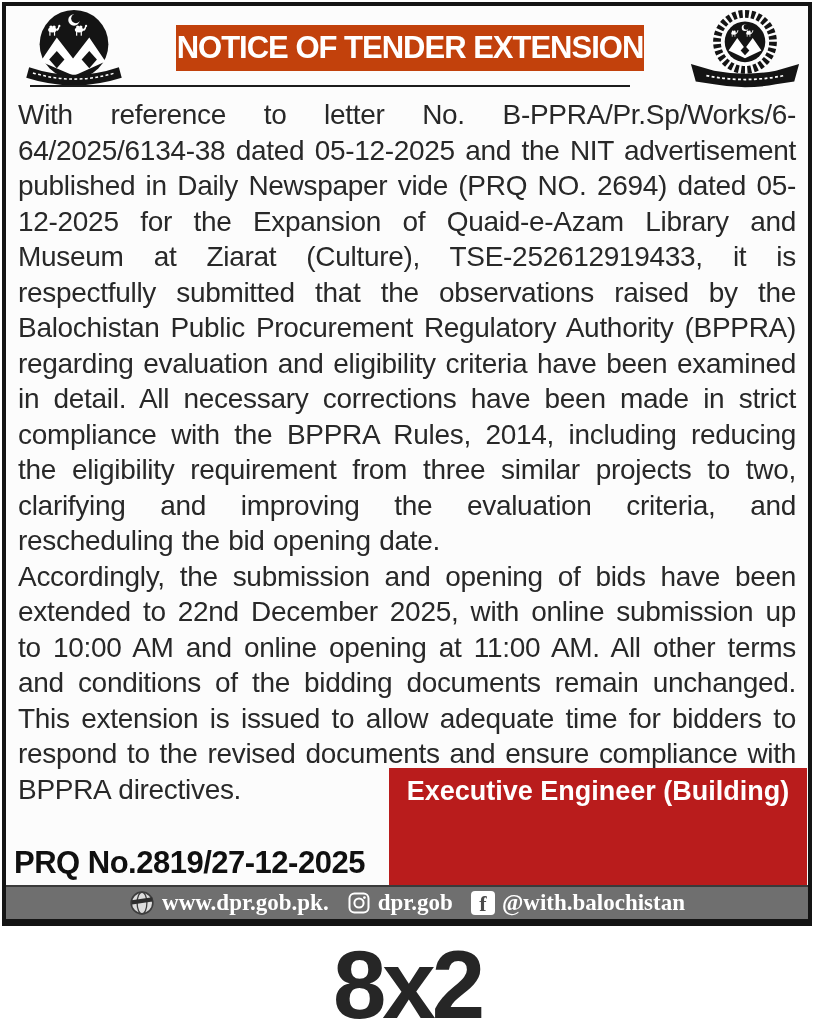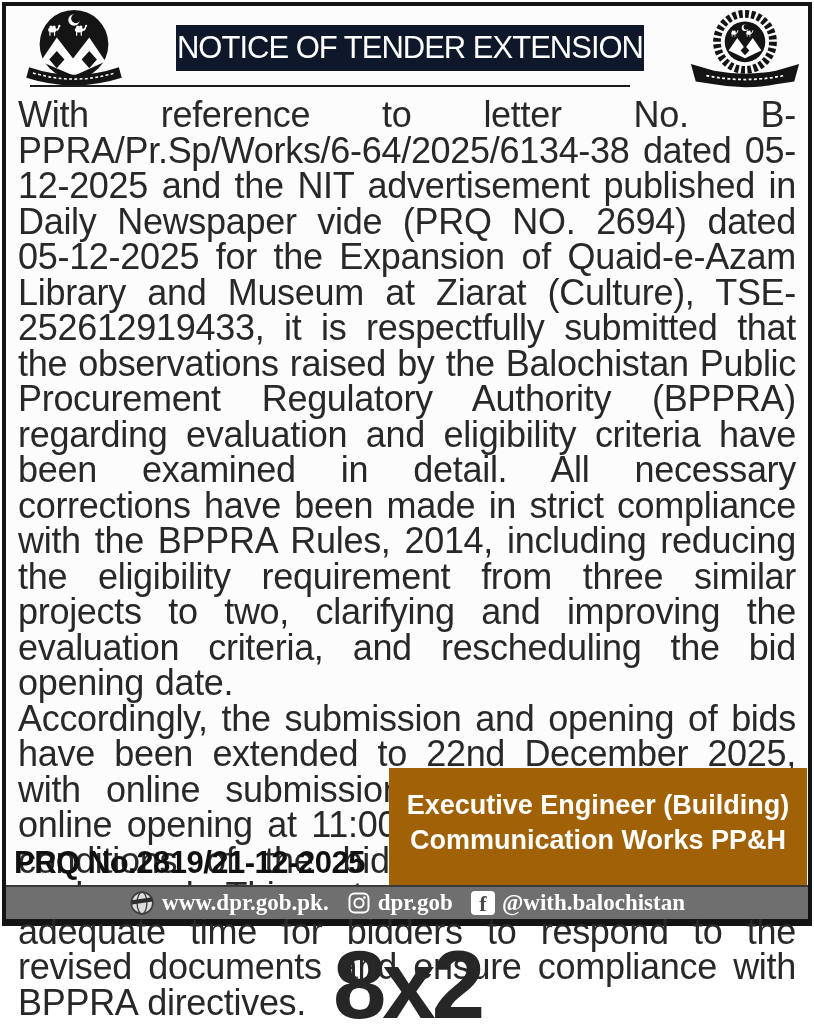--- a/index.html
+++ b/index.html
@@ -16,39 +16,39 @@
     margin: 2px 0 0 2px;
     border: 4px solid #141414;
     border-bottom-width: 7px;
     background: #fcfcfc;
   }
   
   .logo-left  { position:absolute; left:10px;  top:2px;  width:116px; height:84px; }
   .logo-right { position:absolute; left:678px; top:3px;  width:122px; height:85px; }
   .title-bar {
     position:absolute; left:170px; top:19px; width:468px; height:46px;
-    background:#0f172a; color:#ffffff;
+    background:#c2410c; color:#ffffff;
     display:flex; align-items:center; justify-content:center;
-    font-weight:normal; font-size:31px; letter-spacing:-1px; white-space:nowrap;
+    font-weight:bold; font-size:31px; letter-spacing:-1px; white-space:nowrap;
   }
   .header-rule { position:absolute; left:24px; top:79px; width:600px; height:2px; background:#1c1c1c; }
   
   .body-text {
     position:absolute; top:91px; left:12px; right:12px;
-    color:#282828; font-size:36px; line-height:35.5px;
+    color:#282828; font-size:28px; line-height:35.5px;
     letter-spacing:-0.3px; word-spacing:1px;
     text-align:justify;
   }
   .body-text p { margin:0; }
   
   .sig-box {
     position:absolute; right:1px; top:762px; width:418px; height:117px;
-    background:#a16207; color:#ffffff;
+    background:#b91c1c; color:#ffffff;
     text-align:center; font-weight:bold; font-size:27px; line-height:35px;
-    padding-top:20px;
+    padding-top:6px;
   }
   
   .prq {
     position:absolute; left:8px; top:839px;
     font-weight:bold; font-size:31px; color:#101010; letter-spacing:-0.5px;
     white-space:nowrap;
   }
   
   .footer-bar {
     position:absolute; left:0; right:0; bottom:0; height:34px;
@@ -133,24 +133,23 @@
 
   <div class="header-rule"></div>
 
   <div class="body-text">
     <p>With reference to letter No. B-PPRA/Pr.Sp/Works/6-64/2025/6134-38 dated 05-12-2025 and the NIT advertisement published in Daily Newspaper vide (PRQ NO. 2694) dated 05-12-2025 for the Expansion of Quaid-e-Azam Library and Museum at Ziarat (Culture), TSE-252612919433, it is respectfully submitted that the observations raised by the Balochistan Public Procurement Regulatory Authority (BPPRA) regarding evaluation and eligibility criteria have been examined in detail. All necessary corrections have been made in strict compliance with the BPPRA Rules, 2014, including reducing the eligibility requirement from three similar projects to two, clarifying and improving the evaluation criteria, and rescheduling the bid opening date.</p>
     <p>Accordingly, the submission and opening of bids have been extended to 22nd December 2025, with online submission up to 10:00 AM and online opening at 11:00 AM. All other terms and conditions of the bidding documents remain unchanged. This extension is issued to allow adequate time for bidders to respond to the revised documents and ensure compliance with BPPRA directives.</p>
   </div>
 
   <div class="sig-box">
     <div>Executive Engineer (Building)</div>
-    <div>Communication Works PP&amp;H</div>
   </div>
 
-  <div class="prq">PRQ No.2819/21-12-2025</div>
+  <div class="prq">PRQ No.2819/27-12-2025</div>
 
   <div class="footer-bar">
     <span class="f-item">
       <svg width="26" height="26" viewBox="0 0 24 24">
         <circle cx="12" cy="12" r="10" fill="#dddddd" stroke="#3d3d3d" stroke-width="1.5"></circle>
         <ellipse cx="12" cy="12" rx="4.5" ry="10" fill="none" stroke="#3d3d3d" stroke-width="1.2"></ellipse>
         <path d="M2.5 9.5 L21.5 6.8 L21.7 10.6 L2.8 13.4 Z" fill="#2e2e2e"></path>
       </svg>
       <span>www.dpr.gob.pk.</span>
     </span>

